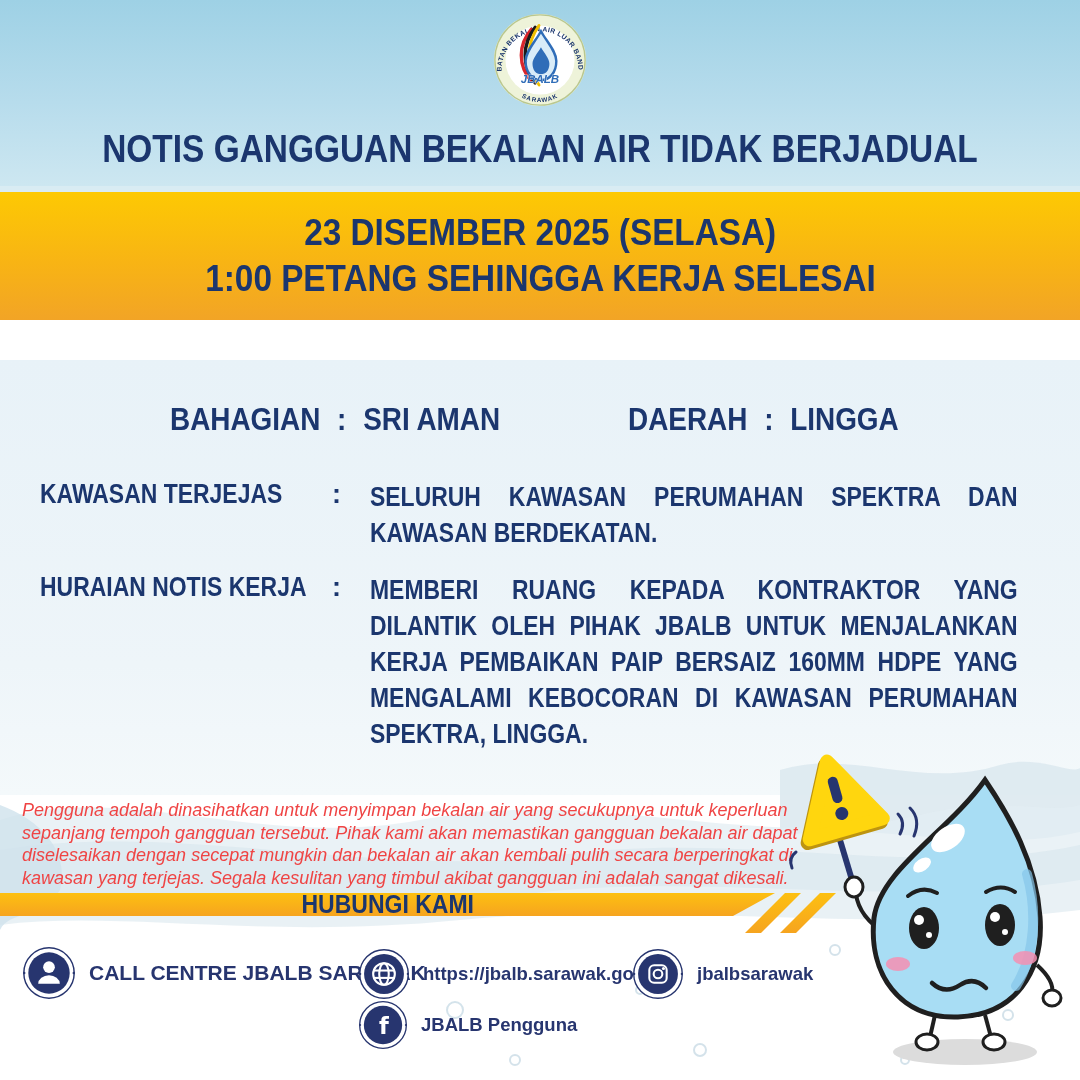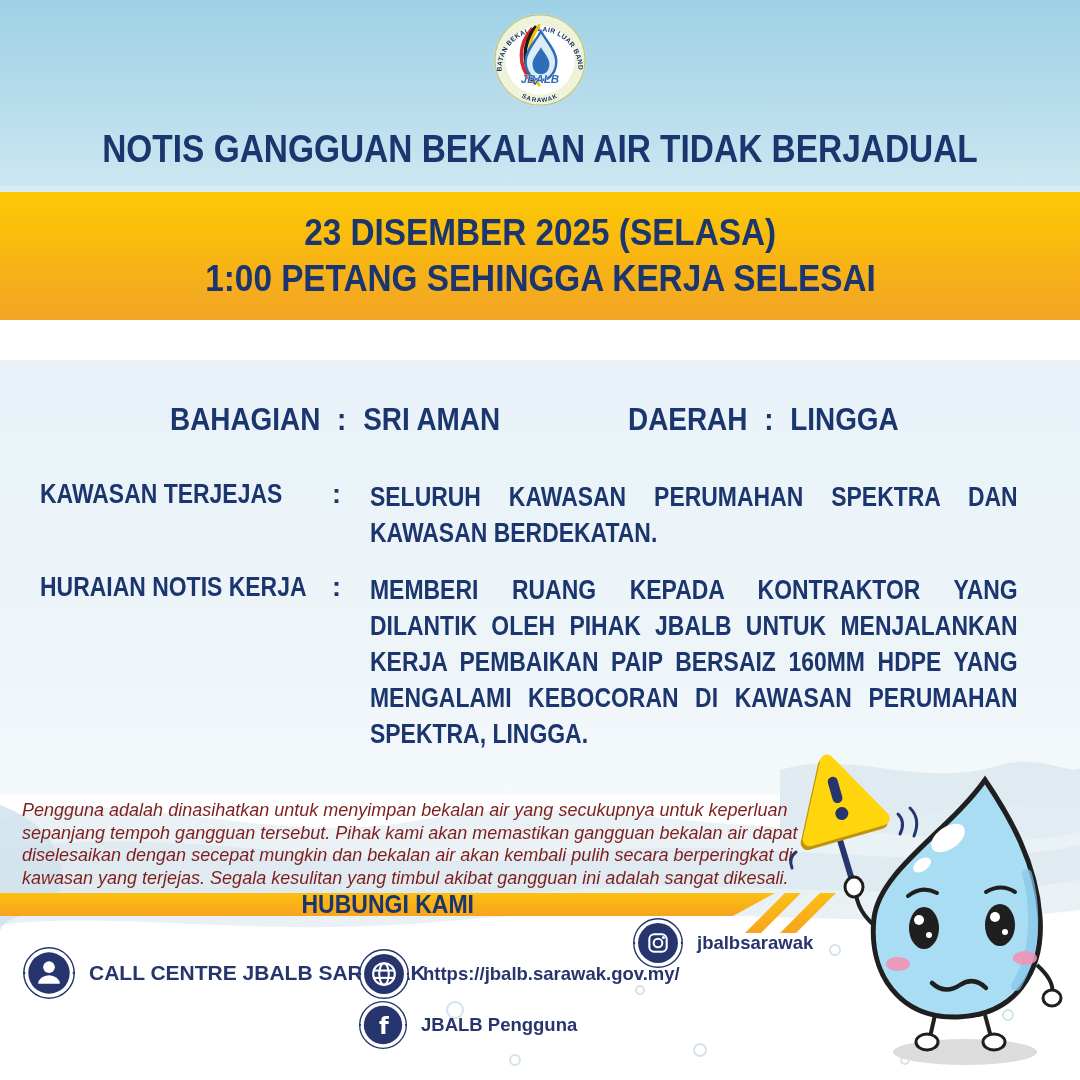--- a/index.html
+++ b/index.html
@@ -22,21 +22,21 @@
   .banner-line{font-size:37px;font-weight:bold;color:#1b366e;line-height:46px;
          transform:scaleX(.9);transform-origin:50% 50%;white-space:nowrap;}
   .loc{position:absolute;top:402px;font-size:31px;font-weight:bold;color:#1b366e;
          white-space:nowrap;transform:scaleX(.9);transform-origin:0 0;z-index:2;}
   .det-label{position:absolute;left:40px;font-size:27px;font-weight:bold;color:#1b366e;
          white-space:nowrap;transform:scaleX(.85);transform-origin:0 0;z-index:2;}
   .det-colon{position:absolute;left:332px;font-size:27px;font-weight:bold;color:#1b366e;z-index:2;}
   .det-value{position:absolute;left:370px;width:762px;font-size:27px;font-weight:bold;color:#1b366e;
          line-height:36px;text-align:justify;transform:scaleX(.85);transform-origin:0 0;z-index:2;}
   .advisory{position:absolute;left:22px;top:799px;width:778px;font-style:italic;
-         font-size:18px;line-height:22.5px;color:#7f1d1d;z-index:3;}
+         font-size:18px;line-height:22.5px;color:#ef4444;z-index:3;}
 
   
   .cbar{position:absolute;left:0;top:893px;width:775px;height:23px;
         background:linear-gradient(180deg,#fdc011,#f6a41f);
         clip-path:polygon(0 0,775px 0,733px 100%,0 100%);
         display:flex;align-items:center;justify-content:center;z-index:3;}
   .cbar-text{font-size:25px;font-weight:bold;color:#1b366e;transform:scaleX(.92);}
   .stripe{position:absolute;top:893px;height:40px;width:56px;
         background:linear-gradient(180deg,#fdc011,#f6a41f);
         clip-path:polygon(40px 0,56px 0,16px 100%,0 100%);z-index:3;}
@@ -158,21 +158,21 @@
       <g stroke="#ffffff" fill="none" stroke-width="2.4">
         <circle cx="30" cy="30" r="12.5"></circle>
         <ellipse cx="30" cy="30" rx="5.5" ry="12.5"></ellipse>
         <line x1="17.5" y1="26" x2="42.5" y2="26"></line>
         <line x1="17.5" y1="34.5" x2="42.5" y2="34.5"></line>
       </g>
     </svg>
     <div class="txt one-line">https://jbalb.sarawak.gov.my/</div>
   </div>
 
-  <div class="citem" style="left:632px;top:917px;">
+  <div class="citem" style="left:632px;top:948px;">
     <svg width="52" height="52" viewBox="0 0 60 60">
       <circle cx="30" cy="30" r="28" fill="#ffffff" stroke="#27356f" stroke-width="1.6"></circle>
       <circle cx="2.5" cy="30" r="1.3" fill="#27356f"></circle>
         <circle cx="57.5" cy="30" r="1.3" fill="#27356f"></circle>
       <circle cx="30" cy="30" r="23" fill="#27356f"></circle>
       <rect x="20" y="20" width="20" height="20" rx="5.5" fill="none" stroke="#ffffff" stroke-width="2.4"></rect>
       <circle cx="30" cy="30" r="5" fill="none" stroke="#ffffff" stroke-width="2.4"></circle>
       <circle cx="36.3" cy="23.7" r="1.8" fill="#ffffff"></circle>
     </svg>
     <div class="txt one-line">jbalbsarawak</div>

